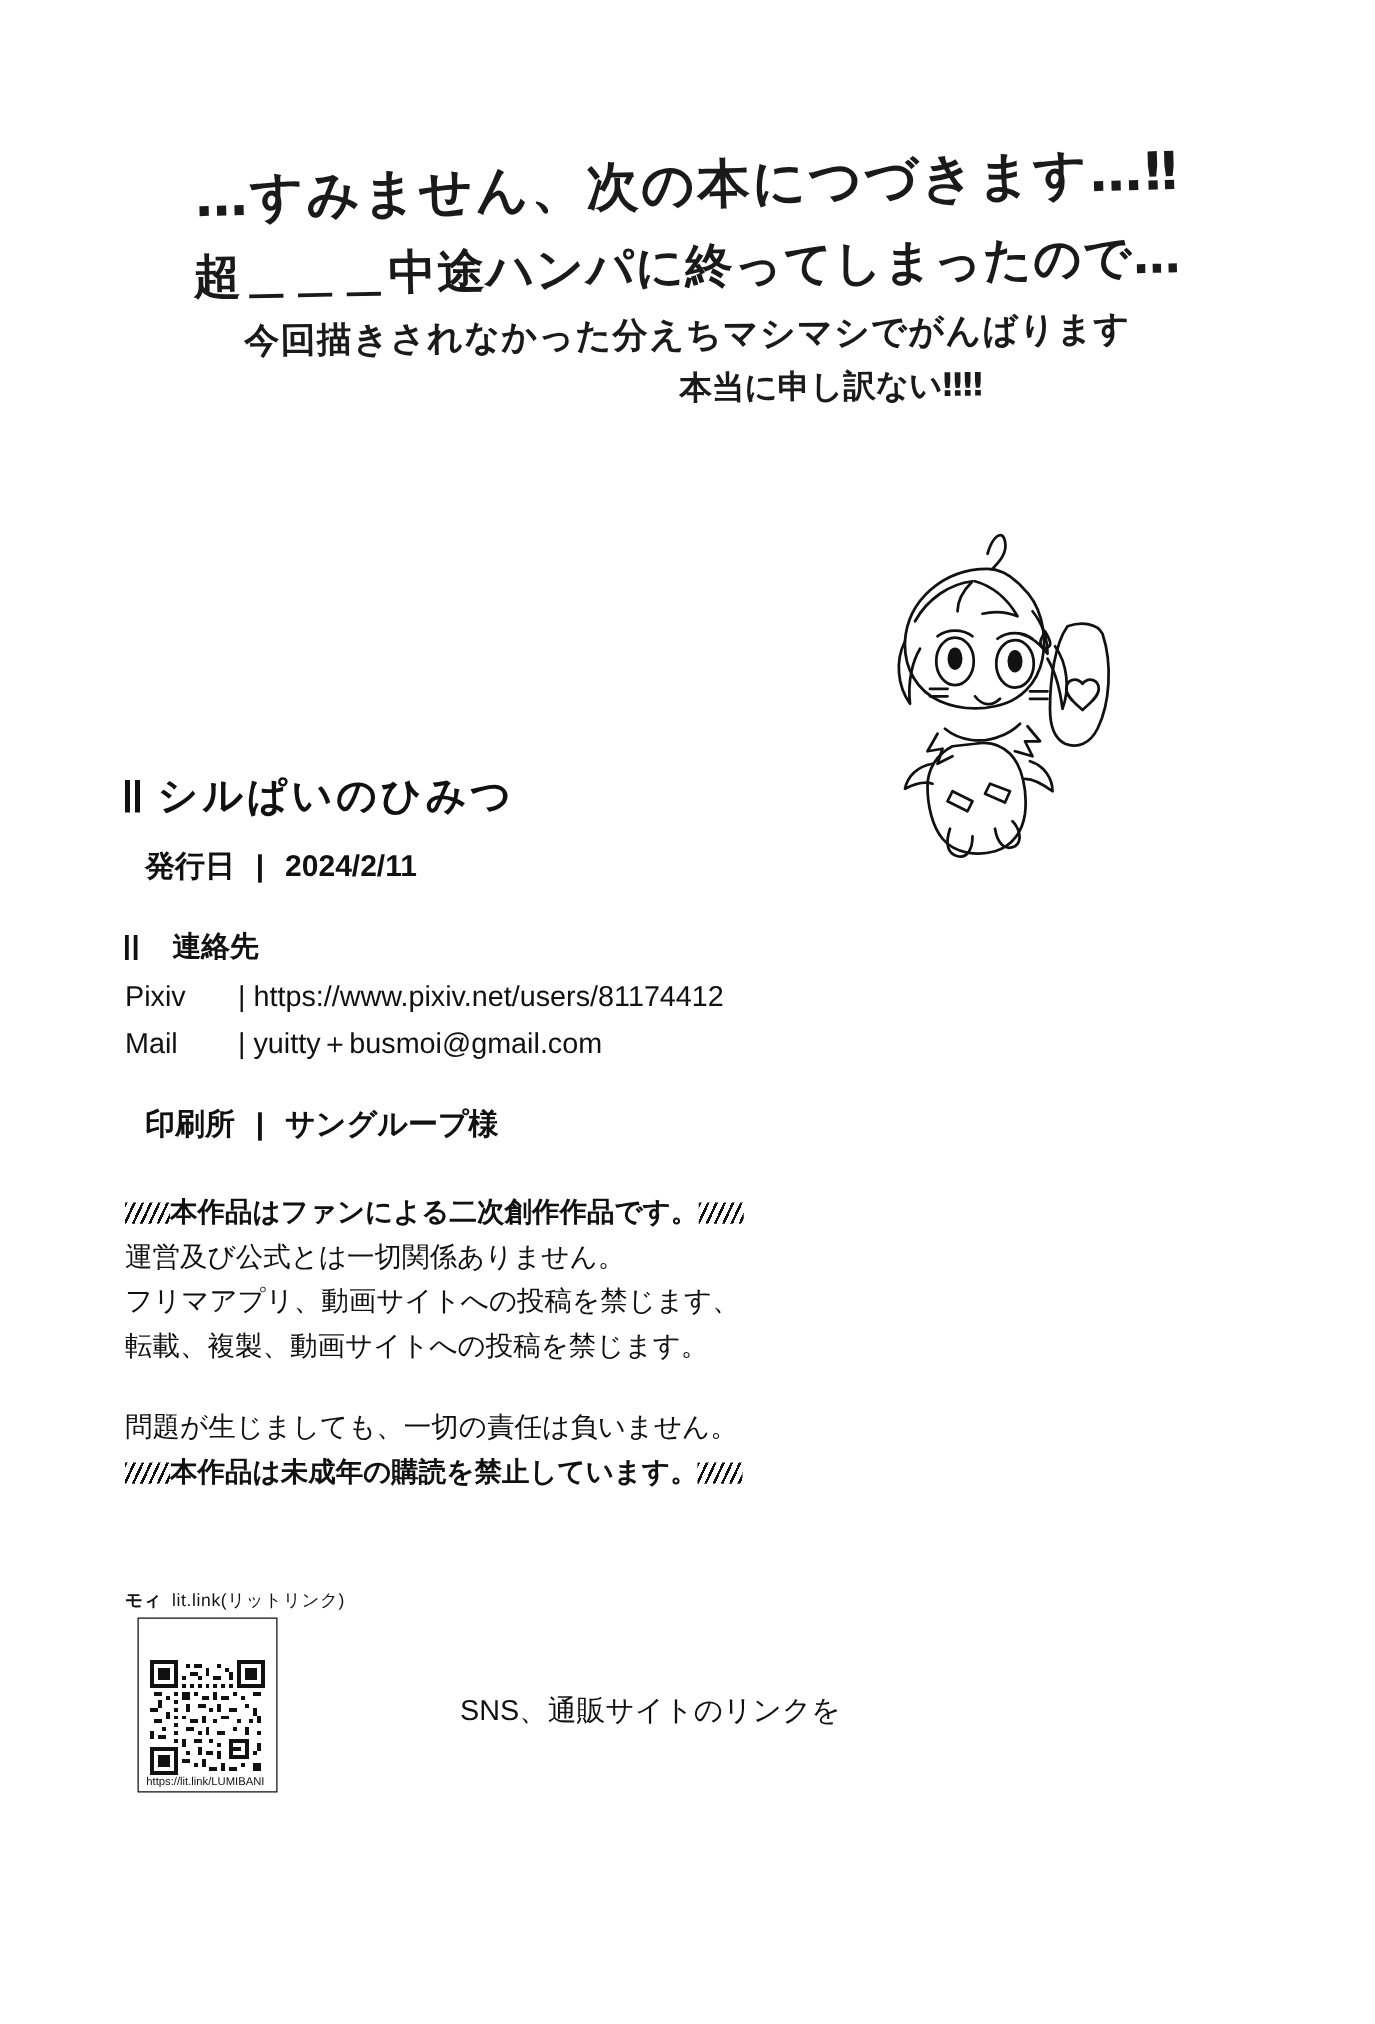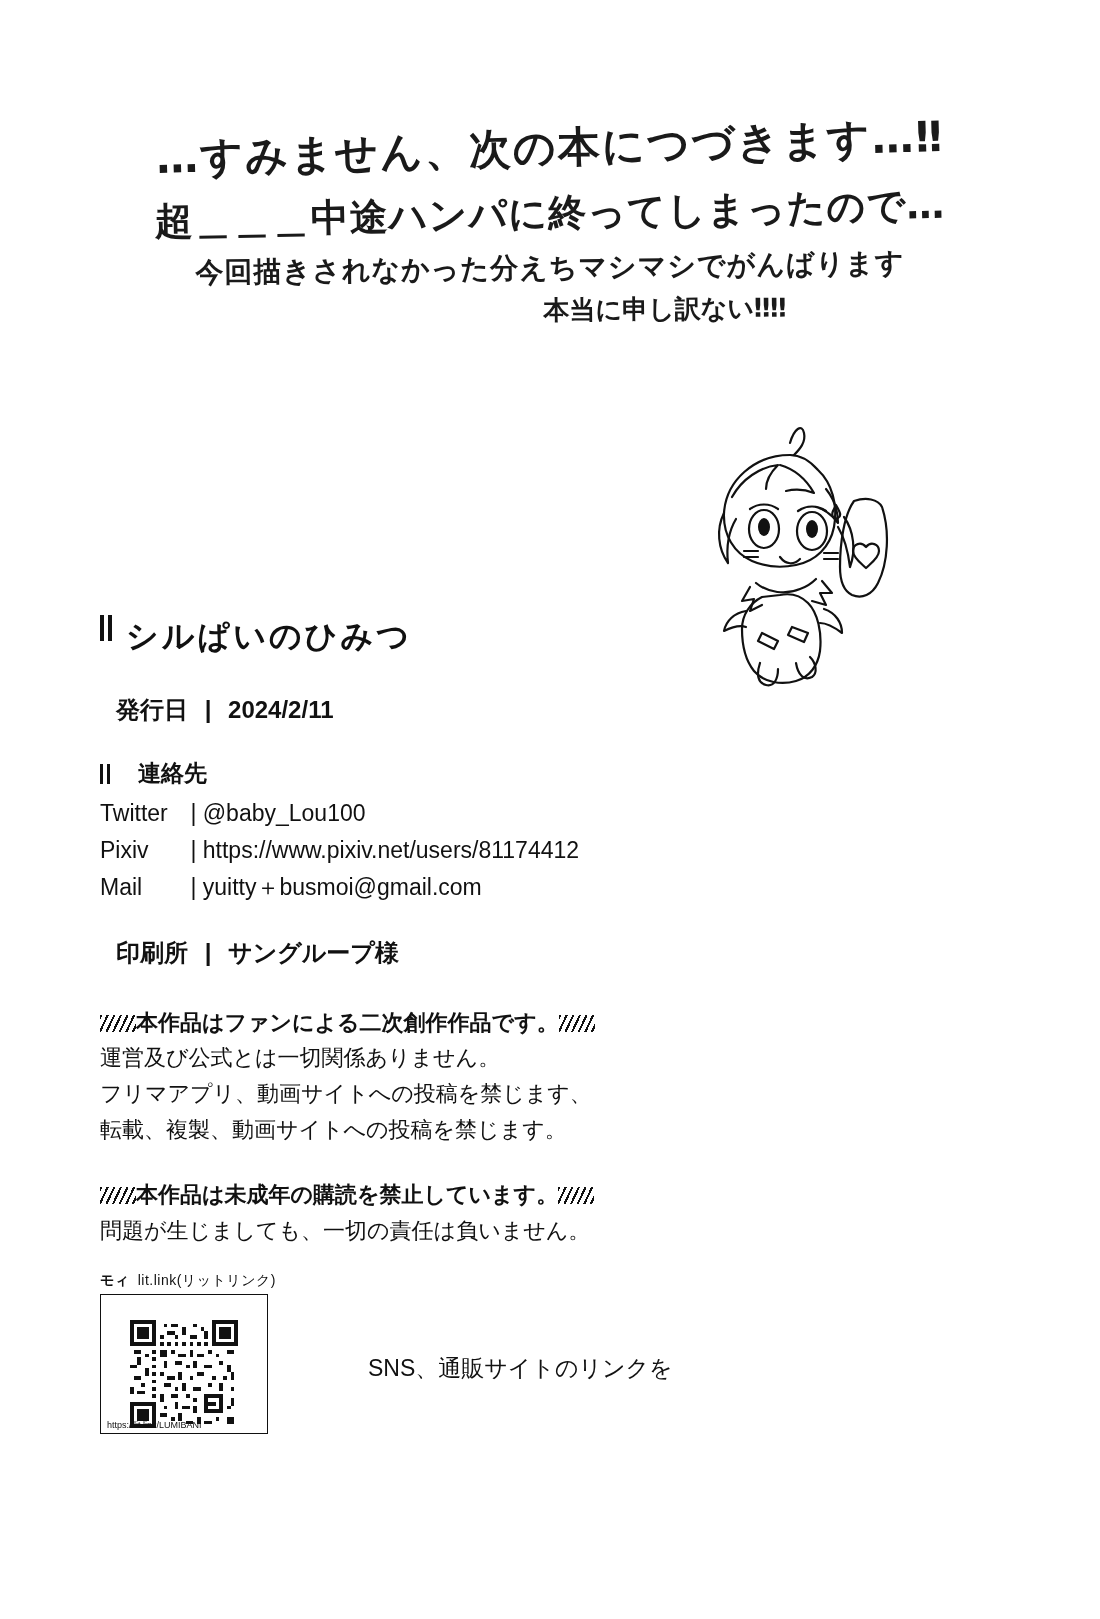--- a/index.html
+++ b/index.html
@@ -67,23 +67,23 @@
 
   
   .colophon {
     position: absolute;
     left: 100px;
     top: 615px;
     width: 720px;
   }
   .title-row {
     display: flex;
-    align-items: flex-start;
+    align-items: center;
     gap: 10px;
-    margin-bottom: 32px;
+    margin-bottom: 16px;
   }
   .bars {
     display: inline-flex;
     gap: 4px;
     margin-right: 4px;
   }
   .bars i {
     display: block;
     width: 4px;
     height: 26px;
@@ -147,26 +147,27 @@
     top: 1272px;
     width: 640px;
   }
   .qr-caption-top {
     font-size: 14px;
     letter-spacing: 0.5px;
     margin-bottom: 4px;
   }
   .qr-caption-top .name { font-weight: bold; margin-right: 8px; }
   .qr-frame {
-    width: 168px;
+    width: 112px;
     height: 140px;
     border: 1px solid #111;
     padding: 25px 9px 0 9px;
     position: relative;
     background: #fff;
+    margin-left: 10px;
   }
   .qr-img { width: 100%; height: 108px; }
   .qr-url {
     position: absolute;
     left: 6px;
     bottom: 3px;
     font-size: 9px;
     letter-spacing: 0;
     color: #111;
     white-space: nowrap;
@@ -256,25 +257,20 @@
   </p>
 
   <div class="section-head">
     <span class="bars">
         <i></i>
         <i></i>
       </span>
     <span class="label">連絡先</span>
   </div>
 
-  <p class="contact-line">
-    <span class="k">Twitter</span>
-    <span class="sep">|</span>
-    <span class="v">@baby_Lou100</span>
-  </p>
   <p class="contact-line">
     <span class="k">Pixiv</span>
     <span class="sep">|</span>
     <span class="v">https://www.pixiv.net/users/81174412</span>
   </p>
   <p class="contact-line">
     <span class="k">Mail</span>
     <span class="sep">|</span>
     <span class="v">yuitty＋busmoi@gmail.com</span>
   </p>
@@ -288,24 +284,24 @@
   <div class="notice">
     <p>
       <span class="hatch"></span><span class="strong">本作品はファンによる二次創作作品です。</span><span class="hatch"></span>
     </p>
     <p>運営及び公式とは一切関係ありません。</p>
     <p>フリマアプリ、動画サイトへの投稿を禁じます、</p>
     <p>転載、複製、動画サイトへの投稿を禁じます。</p>
   </div>
 
   <div class="notice notice-2">
+    <p>問題が生じましても、一切の責任は負いません。</p>
     <p>
       <span class="hatch"></span><span class="strong">本作品は未成年の購読を禁止しています。</span><span class="hatch"></span>
     </p>
-    <p>問題が生じましても、一切の責任は負いません。</p>
   </div>
 </div>
 
 <div class="qr-block">
   <div class="qr-caption-top">
     <span class="name">モィ</span><span>lit.link(リットリンク)</span>
   </div>
 
   <div class="qr-frame">
     <svg class="qr-img" viewBox="0 0 29 29" shape-rendering="crispEdges">

